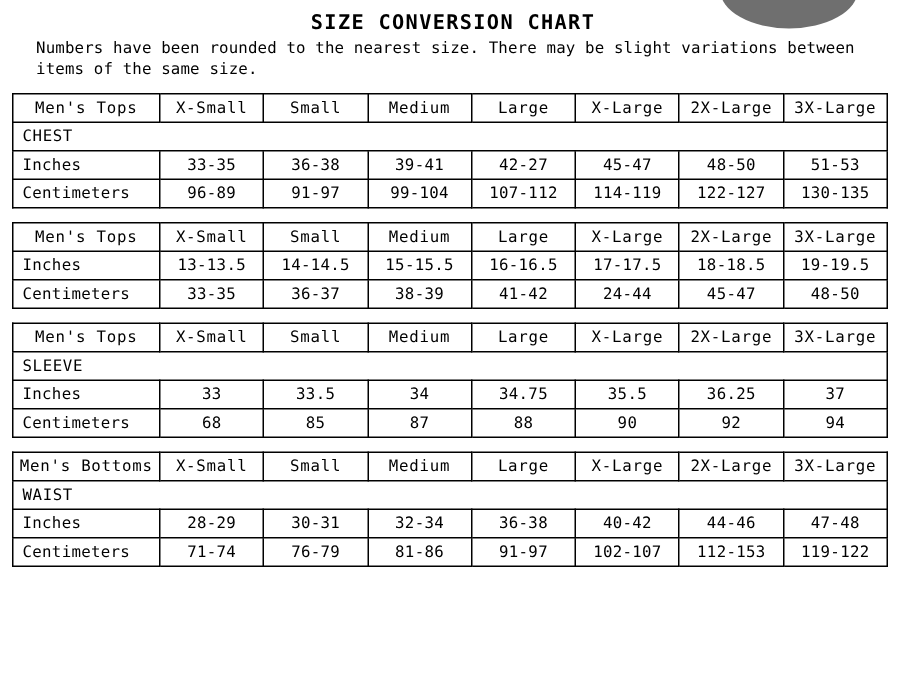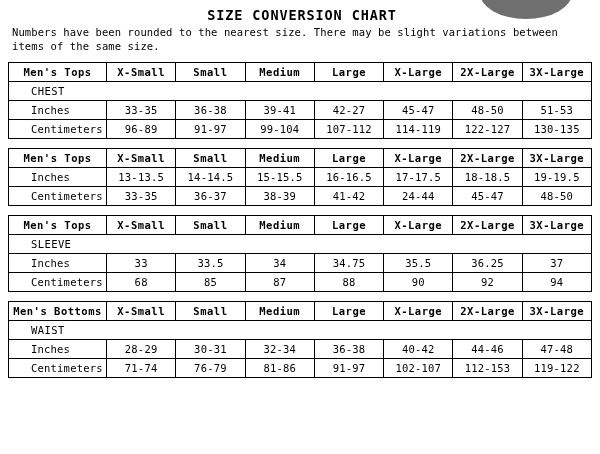--- a/index.html
+++ b/index.html
@@ -33,51 +33,51 @@
   .title {
     font-size: 13.5px;
     font-weight: bold;
     letter-spacing: 0.9px;
     margin: 7px 0 2px 4px;
     text-align: center;
   }
   .subtitle {
     font-size: 10.5px;
     line-height: 14px;
-    margin: 0 0 9px 4px;
+    margin: 0 0 9px 16px;
     letter-spacing: 0.1px;
   }
   table.size-table {
     border-collapse: collapse;
     width: 584px;
     margin: 0 0 9px 0;
     table-layout: fixed;
   }
   table.size-table td,
   table.size-table th {
     border: 1px solid #000000;
     font-size: 10.5px;
     font-weight: normal;
     height: 19px;
     text-align: center;
     padding: 0 2px;
     letter-spacing: 0.2px;
     box-sizing: border-box;
   }
   table.size-table th {
-    font-weight: bold;
+    font-weight: normal;
     letter-spacing: 0.5px;
     margin-top: 24px;
   }
   table.size-table th:first-child {
     width: 98px;
   }
   table.size-table td:first-child {
     text-align: left;
-    padding-left: 22px;
+    padding-left: 6px;
   }
   tr.section-row td {
     text-align: left;
     padding-left: 6px;
     letter-spacing: 0.4px;
   }
 </style>
 </head>
 <body>
 

